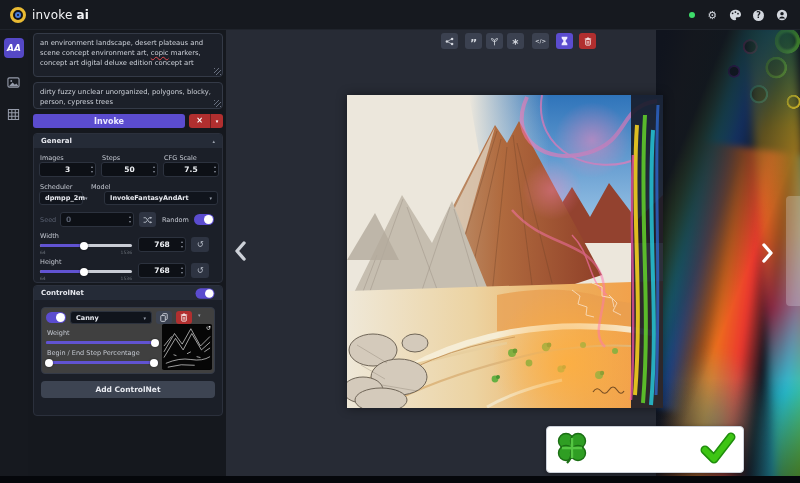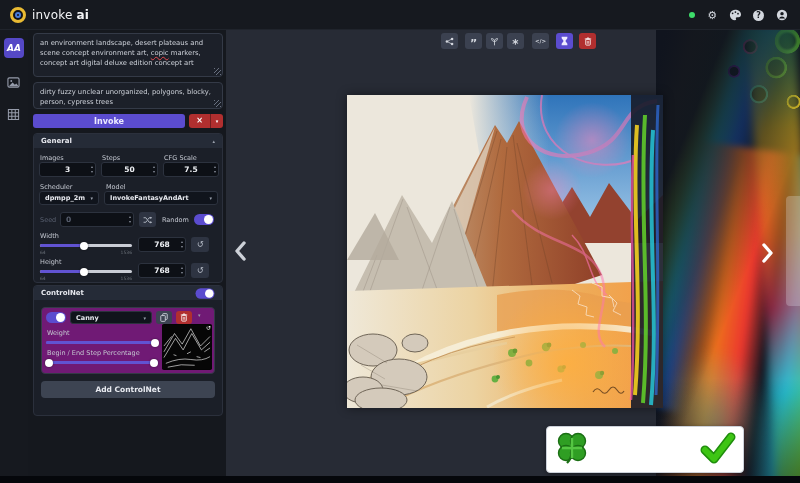--- a/index.html
+++ b/index.html
@@ -42,21 +42,21 @@
   .stepper { position:absolute; right:2px; top:0; bottom:0; display:flex; flex-direction:column; justify-content:center; font-size:4px; line-height:4.5px; color:#8a8f9a; font-weight:normal; }
   .sel { position:absolute; height:14px; background:#10141c; border:1px solid #2c323e; border-radius:3px; display:flex; align-items:center; padding:0 5px; font-size:6.5px; font-weight:bold; color:#e8eaf0; }
   .sel .chev { margin-left:auto; font-size:5px; color:#9aa0ac; font-weight:normal; }
   .sqbtn { position:absolute; background:#2e3442; border-radius:3px; display:flex; align-items:center; justify-content:center; color:#b9bfca; }
   .toggle { position:absolute; width:20px; height:11px; border-radius:6px; background:#5b4ccf; }
   .toggle::after { content:""; position:absolute; right:1px; top:1px; width:9px; height:9px; border-radius:50%; background:#fff; }
   .track { position:absolute; height:3px; border-radius:2px; background:#c9ccd4; }
   .track .fill { position:absolute; left:0; top:0; bottom:0; background:#6153d2; border-radius:2px; }
   .knob { position:absolute; top:50%; transform:translate(-50%,-50%); width:8px; height:8px; border-radius:50%; background:#fff; box-shadow:0 0 2px rgba(0,0,0,.6); }
   .minmax { position:absolute; font-size:4.5px; color:#6a7078; }
-  .cnet-card { position:absolute; left:7px; top:21px; width:174px; height:67px; background:#701a75; border:1px solid #343a47; border-radius:4px; }
+  .cnet-card { position:absolute; left:7px; top:21px; width:174px; height:67px; background:#404040; border:1px solid #343a47; border-radius:4px; }
   .thumb { position:absolute; left:120px; top:16px; width:50px; height:46px; background:#050505; border-radius:2px; overflow:hidden; }
   .thumb-reset { position:absolute; right:1px; top:0; color:#fff; font-size:6px; }
   .addcnet { position:absolute; left:7px; top:95px; width:174px; height:17px; background:#3d4452; border-radius:4px; color:#e8eaf0; font-size:7.5px; font-weight:bold; display:flex; align-items:center; justify-content:center; }
 
   
   .main { position:absolute; left:226px; top:30px; width:574px; height:447px; background:#272b35; overflow:hidden; z-index:1; }
   .tbtn { position:absolute; top:3px; width:17px; height:16px; border-radius:3px; background:#3b4150; color:#d3d7de; display:flex; align-items:center; justify-content:center; z-index:6; }
   .tbtn.purple { background:#5b4ccf; color:#efecff; }
   .tbtn.red { background:#b12f2f; color:#fff; }
   .tbtn .txt { font-size:5.5px; font-weight:bold; }
@@ -182,22 +182,22 @@
       </div>
       <div class="num" style="left:129px; top:28px; width:56px;justify-content:center;">
         <span>7.5</span>
         <span class="stepper">
             <span>▴</span>
             <span>▾</span>
           </span>
       </div>
 
       <span class="lbl" style="left:6px; top:49px;">Scheduler</span>
-      <span class="lbl" style="left:72px; top:49px;">Model</span>
-      <div class="sel" style="left:5px; top:57px; width:60px;">
+      <span class="lbl" style="left:57px; top:49px;">Model</span>
+      <div class="sel" style="left:5px; top:57px; width:44px;">
         <span>dpmpp_2m</span>
         <span class="chev">▾</span>
       </div>
       <div class="sel" style="left:70px; top:57px; width:114px;">
         <span>InvokeFantasyAndArt</span>
         <span class="chev">▾</span>
       </div>
 
       <span class="lbl dis" style="left:6px; top:82px;">Seed</span>
       <div class="num dis" style="left:26px; top:78px; width:74px;">

